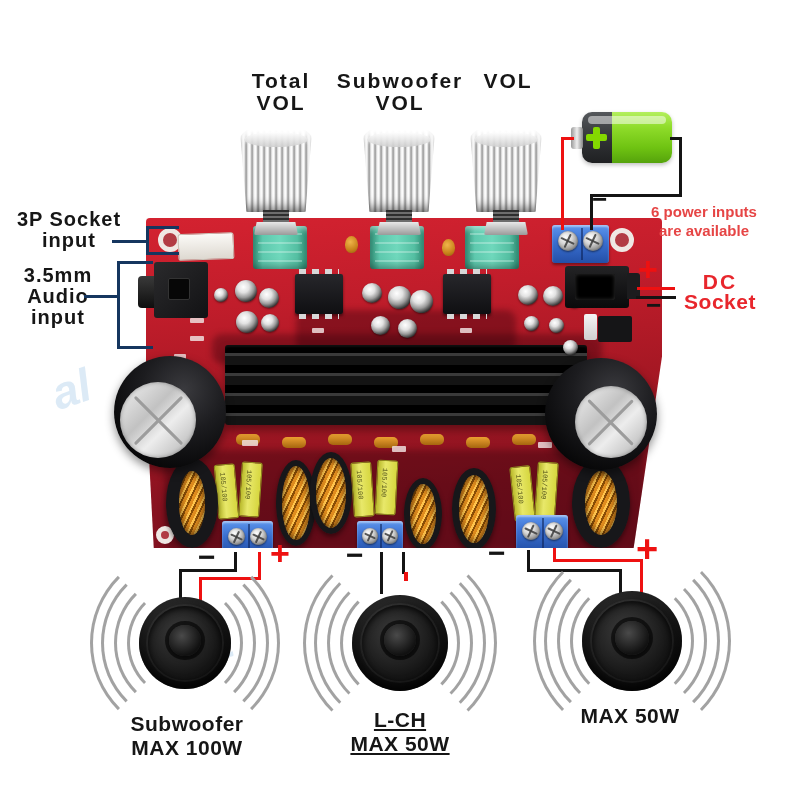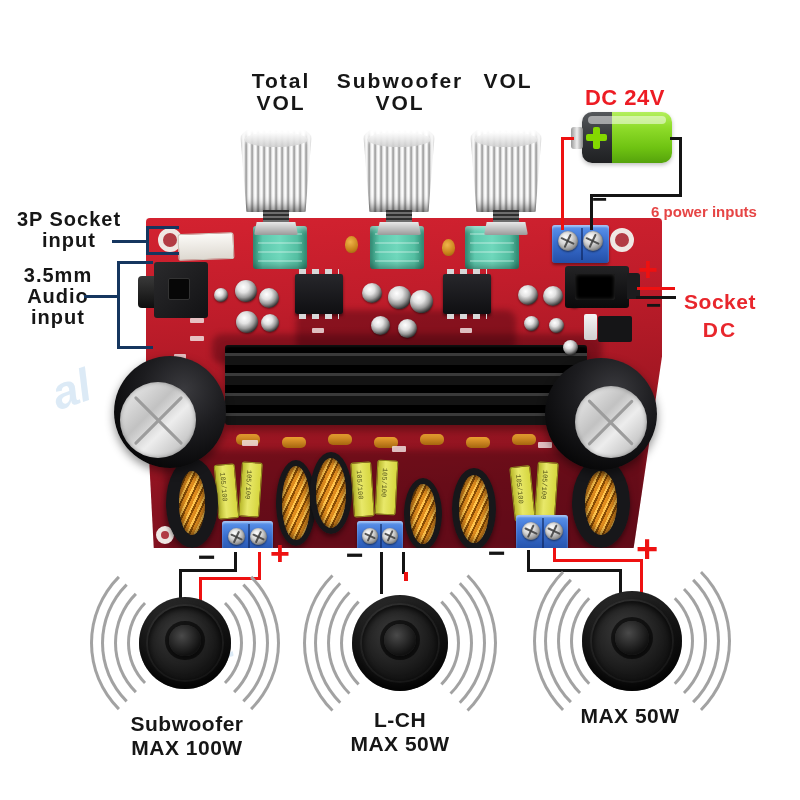--- a/index.html
+++ b/index.html
@@ -286,48 +286,48 @@
     <div>VOL</div>
   </div>
   <div class="knob-label" style="left:323px;top:70px;width:154px;">
     <div>Subwoofer</div>
     <div>VOL</div>
   </div>
   <div class="knob-label" style="left:438px;top:70px;width:140px;">
     <div>VOL</div>
   </div>
 
-  <div class="dc24">DC 24V</div>
   <div class="battery">
     <div class="bat-body"></div>
     <div class="bat-cap">
       <div class="bat-plus-v"></div>
       <div class="bat-plus-h"></div>
     </div>
     <div class="bat-gloss"></div>
   </div>
   <div class="bat-nub"></div>
 
   <div class="wire w-red" style="left:561px;top:137px;width:13px;height:3px;"></div>
   <div class="wire w-red" style="left:561px;top:137px;width:3px;height:93px;"></div>
   <div class="wire w-blk" style="left:670px;top:137px;width:12px;height:3px;"></div>
   <div class="wire w-blk" style="left:679px;top:137px;width:3px;height:60px;"></div>
   <div class="wire w-blk" style="left:590px;top:194px;width:92px;height:3px;"></div>
   <div class="wire w-blk" style="left:590px;top:194px;width:3px;height:36px;"></div>
   <div class="sign" style="left:592px;top:186px;font-size:26px;">−</div>
 
   <div class="pwr-note">
     <div>6 power inputs</div>
+    <div>are available</div>
   </div>
 
   <div class="sign red" style="left:638px;top:252px;font-size:34px;">+</div>
   <div class="wire w-red" style="left:637px;top:287px;width:38px;height:3px;"></div>
   <div class="wire w-blk" style="left:636px;top:296px;width:40px;height:3px;"></div>
   <div class="sign" style="left:646px;top:292px;font-size:26px;">−</div>
-  <div class="dcsock" style="left:688px;top:270px;width:64px;font-size:21px;letter-spacing:2px;margin-top:48px;">DC</div>
+  <div class="dcsock" style="left:688px;top:270px;width:64px;font-size:21px;letter-spacing:2px;">DC</div>
   <div class="dcsock" style="left:678px;top:290px;width:84px;font-size:21px;letter-spacing:.5px;">Socket</div>
 
   <div class="lbl-blk" style="left:14px;top:209px;width:110px;">
     <div>3P Socket</div>
     <div>input</div>
   </div>
   <div class="wire w-navy" style="left:112px;top:240px;width:35px;height:3px;"></div>
   <div class="wire w-navy" style="left:146px;top:226px;width:3px;height:29px;"></div>
   <div class="wire w-navy" style="left:146px;top:226px;width:33px;height:3px;"></div>
   <div class="wire w-navy" style="left:146px;top:252px;width:33px;height:3px;"></div>
@@ -402,21 +402,21 @@
   </div>
   <div class="speaker" style="left:582px;top:591px;width:100px;height:100px;">
     <div class="cone"></div>
     <div class="dome"></div>
   </div>
 
   <div class="spk-label" style="left:102px;top:712px;width:170px;">
     <div>Subwoofer</div>
     <div>MAX 100W</div>
   </div>
-  <div class="spk-label" style="left:325px;top:708px;width:150px;">
+  <div class="spk-label" style="left:325px;top:708px;width:150px;text-decoration:underline;">
     <div>L-CH</div>
     <div>MAX 50W</div>
   </div>
   <div class="spk-label" style="left:555px;top:704px;width:150px;">
     <div>MAX 50W</div>
   </div>
 
 </div>
 
 </body></html>

